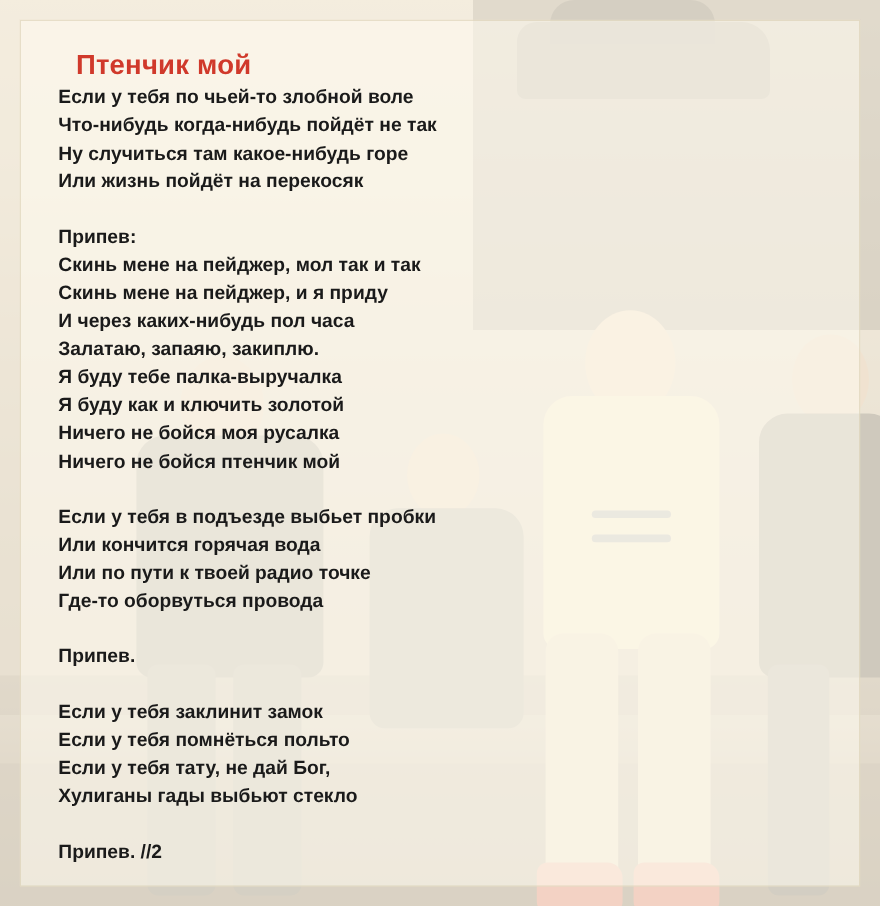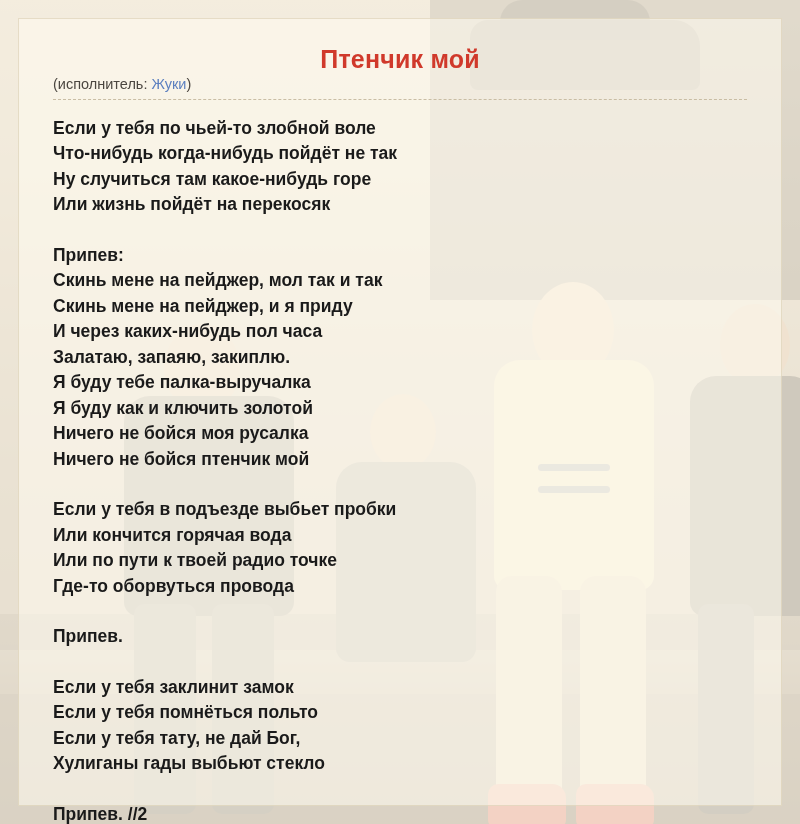--- a/index.html
+++ b/index.html
@@ -138,23 +138,22 @@
     padding: 26px 34px 20px 34px;
     background: rgba(255, 252, 240, 0.55);
     border: 1px solid rgba(214, 200, 170, 0.55);
   }
 
   .song-title {
     font-size: 25px;
     color: #d0392b;
     font-weight: bold;
     letter-spacing: .2px;
-    margin: 0 0 2px 0;
+    margin: 0 0 2px 16px;
     line-height: 1.15;
-    text-align: center;
   }
   .performer-line {
     font-size: 14.5px;
     color: #4b4640;
     padding-bottom: 7px;
     border-bottom: 1px dashed #c9bda4;
     margin-bottom: 16px;
   }
   .performer-line .lbl { color: #4b4640; }
   .performer-link {
@@ -214,20 +213,16 @@
       <div class="torso"></div>
       <div class="leg legL"></div>
     </div>
   </div>
 
   <div class="wash"></div>
 
   <div class="sheet">
     <h1 class="song-title">Птенчик мой</h1>
 
-    <div class="performer-line">
-      <span class="lbl">(исполнитель:</span>
-      <a class="performer-link" href="#">Жуки</a><span class="lbl">)</span>
-    </div>
 
     <div class="lyrics" id="lyrics-body"><div class="stanza"><div class="line">Если у тебя по чьей-то злобной воле</div><div class="line">Что-нибудь когда-нибудь пойдёт не так</div><div class="line">Ну случиться там какое-нибудь горе</div><div class="line">Или жизнь пойдёт на перекосяк</div></div><div class="stanza"><div class="line">Припев:</div><div class="line">Скинь мене на пейджер, мол так и так</div><div class="line">Скинь мене на пейджер, и я приду</div><div class="line">И через каких-нибудь пол часа</div><div class="line">Залатаю, запаяю, закиплю.</div><div class="line">Я буду тебе палка-выручалка</div><div class="line">Я буду как и ключить золотой</div><div class="line">Ничего не бойся моя русалка</div><div class="line">Ничего не бойся птенчик мой</div></div><div class="stanza"><div class="line">Если у тебя в подъезде выбьет пробки</div><div class="line">Или кончится горячая вода</div><div class="line">Или по пути к твоей радио точке</div><div class="line">Где-то оборвуться провода</div></div><div class="stanza"><div class="line">Припев.</div></div><div class="stanza"><div class="line">Если у тебя заклинит замок</div><div class="line">Если у тебя помнёться польто</div><div class="line">Если у тебя тату, не дай Бог,</div><div class="line">Хулиганы гады выбьют стекло</div></div><div class="stanza"><div class="line">Припев. //2</div></div></div>
   </div>
 </div>
 
 </body></html>

